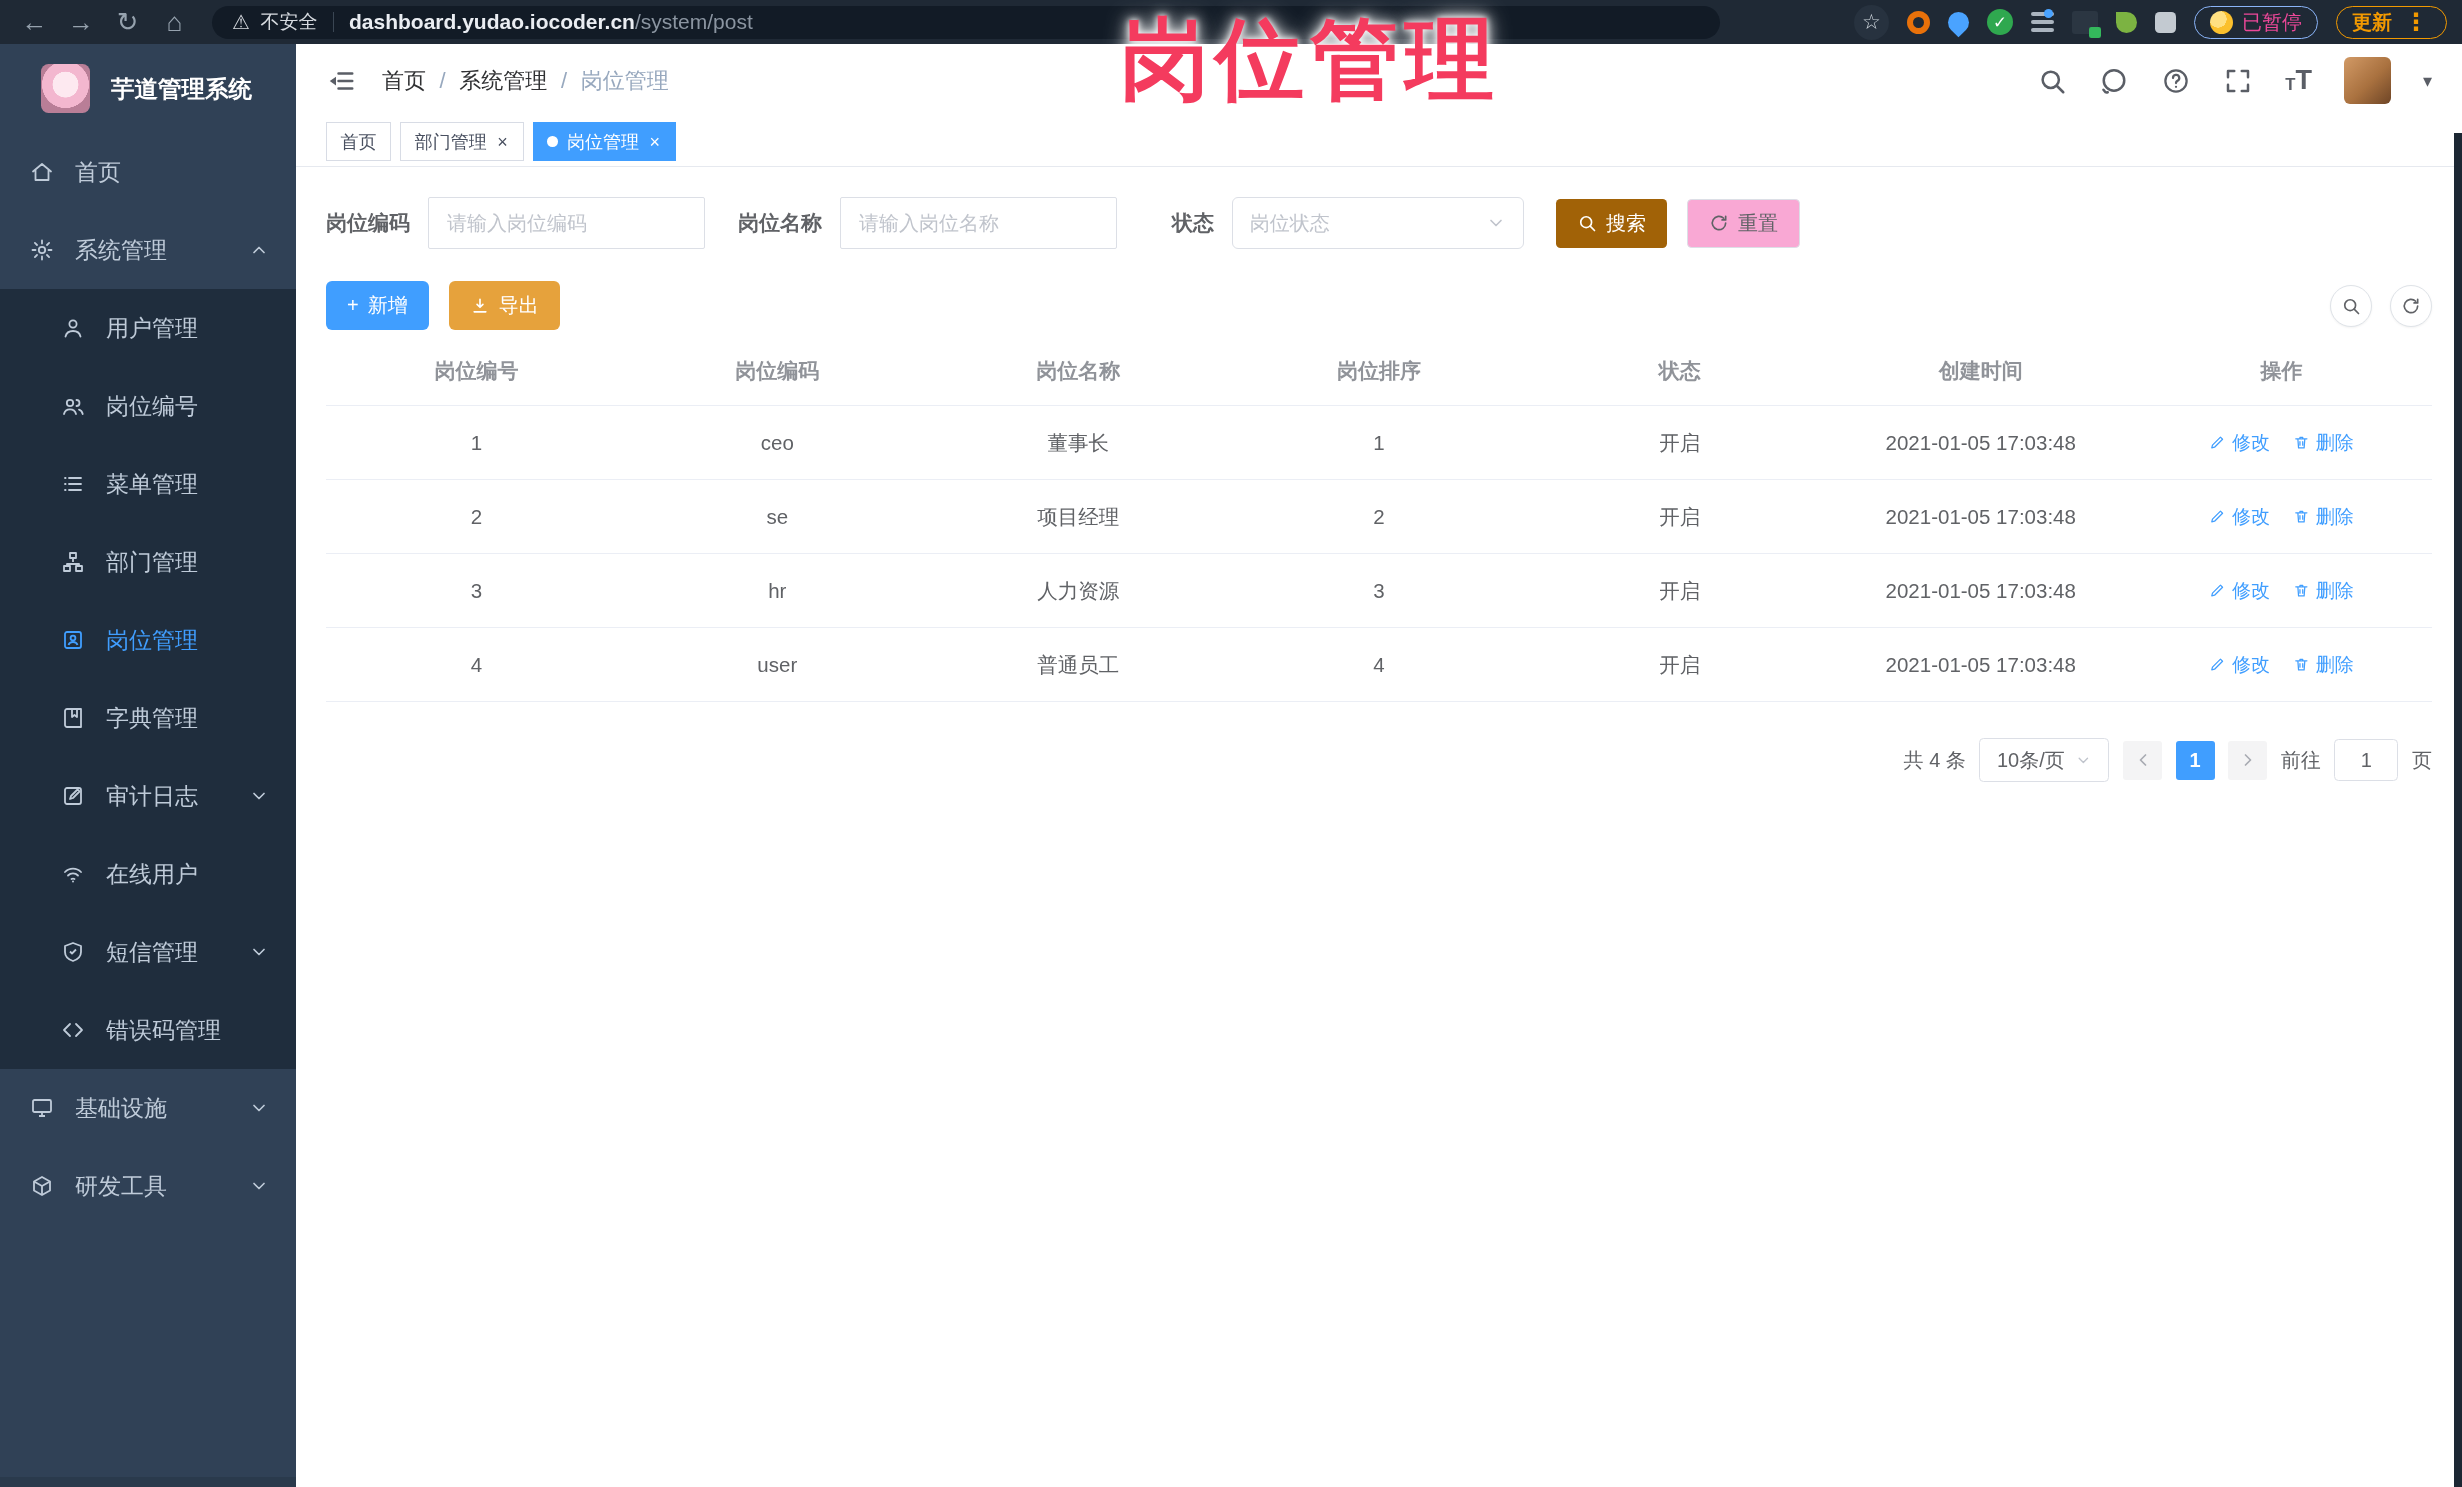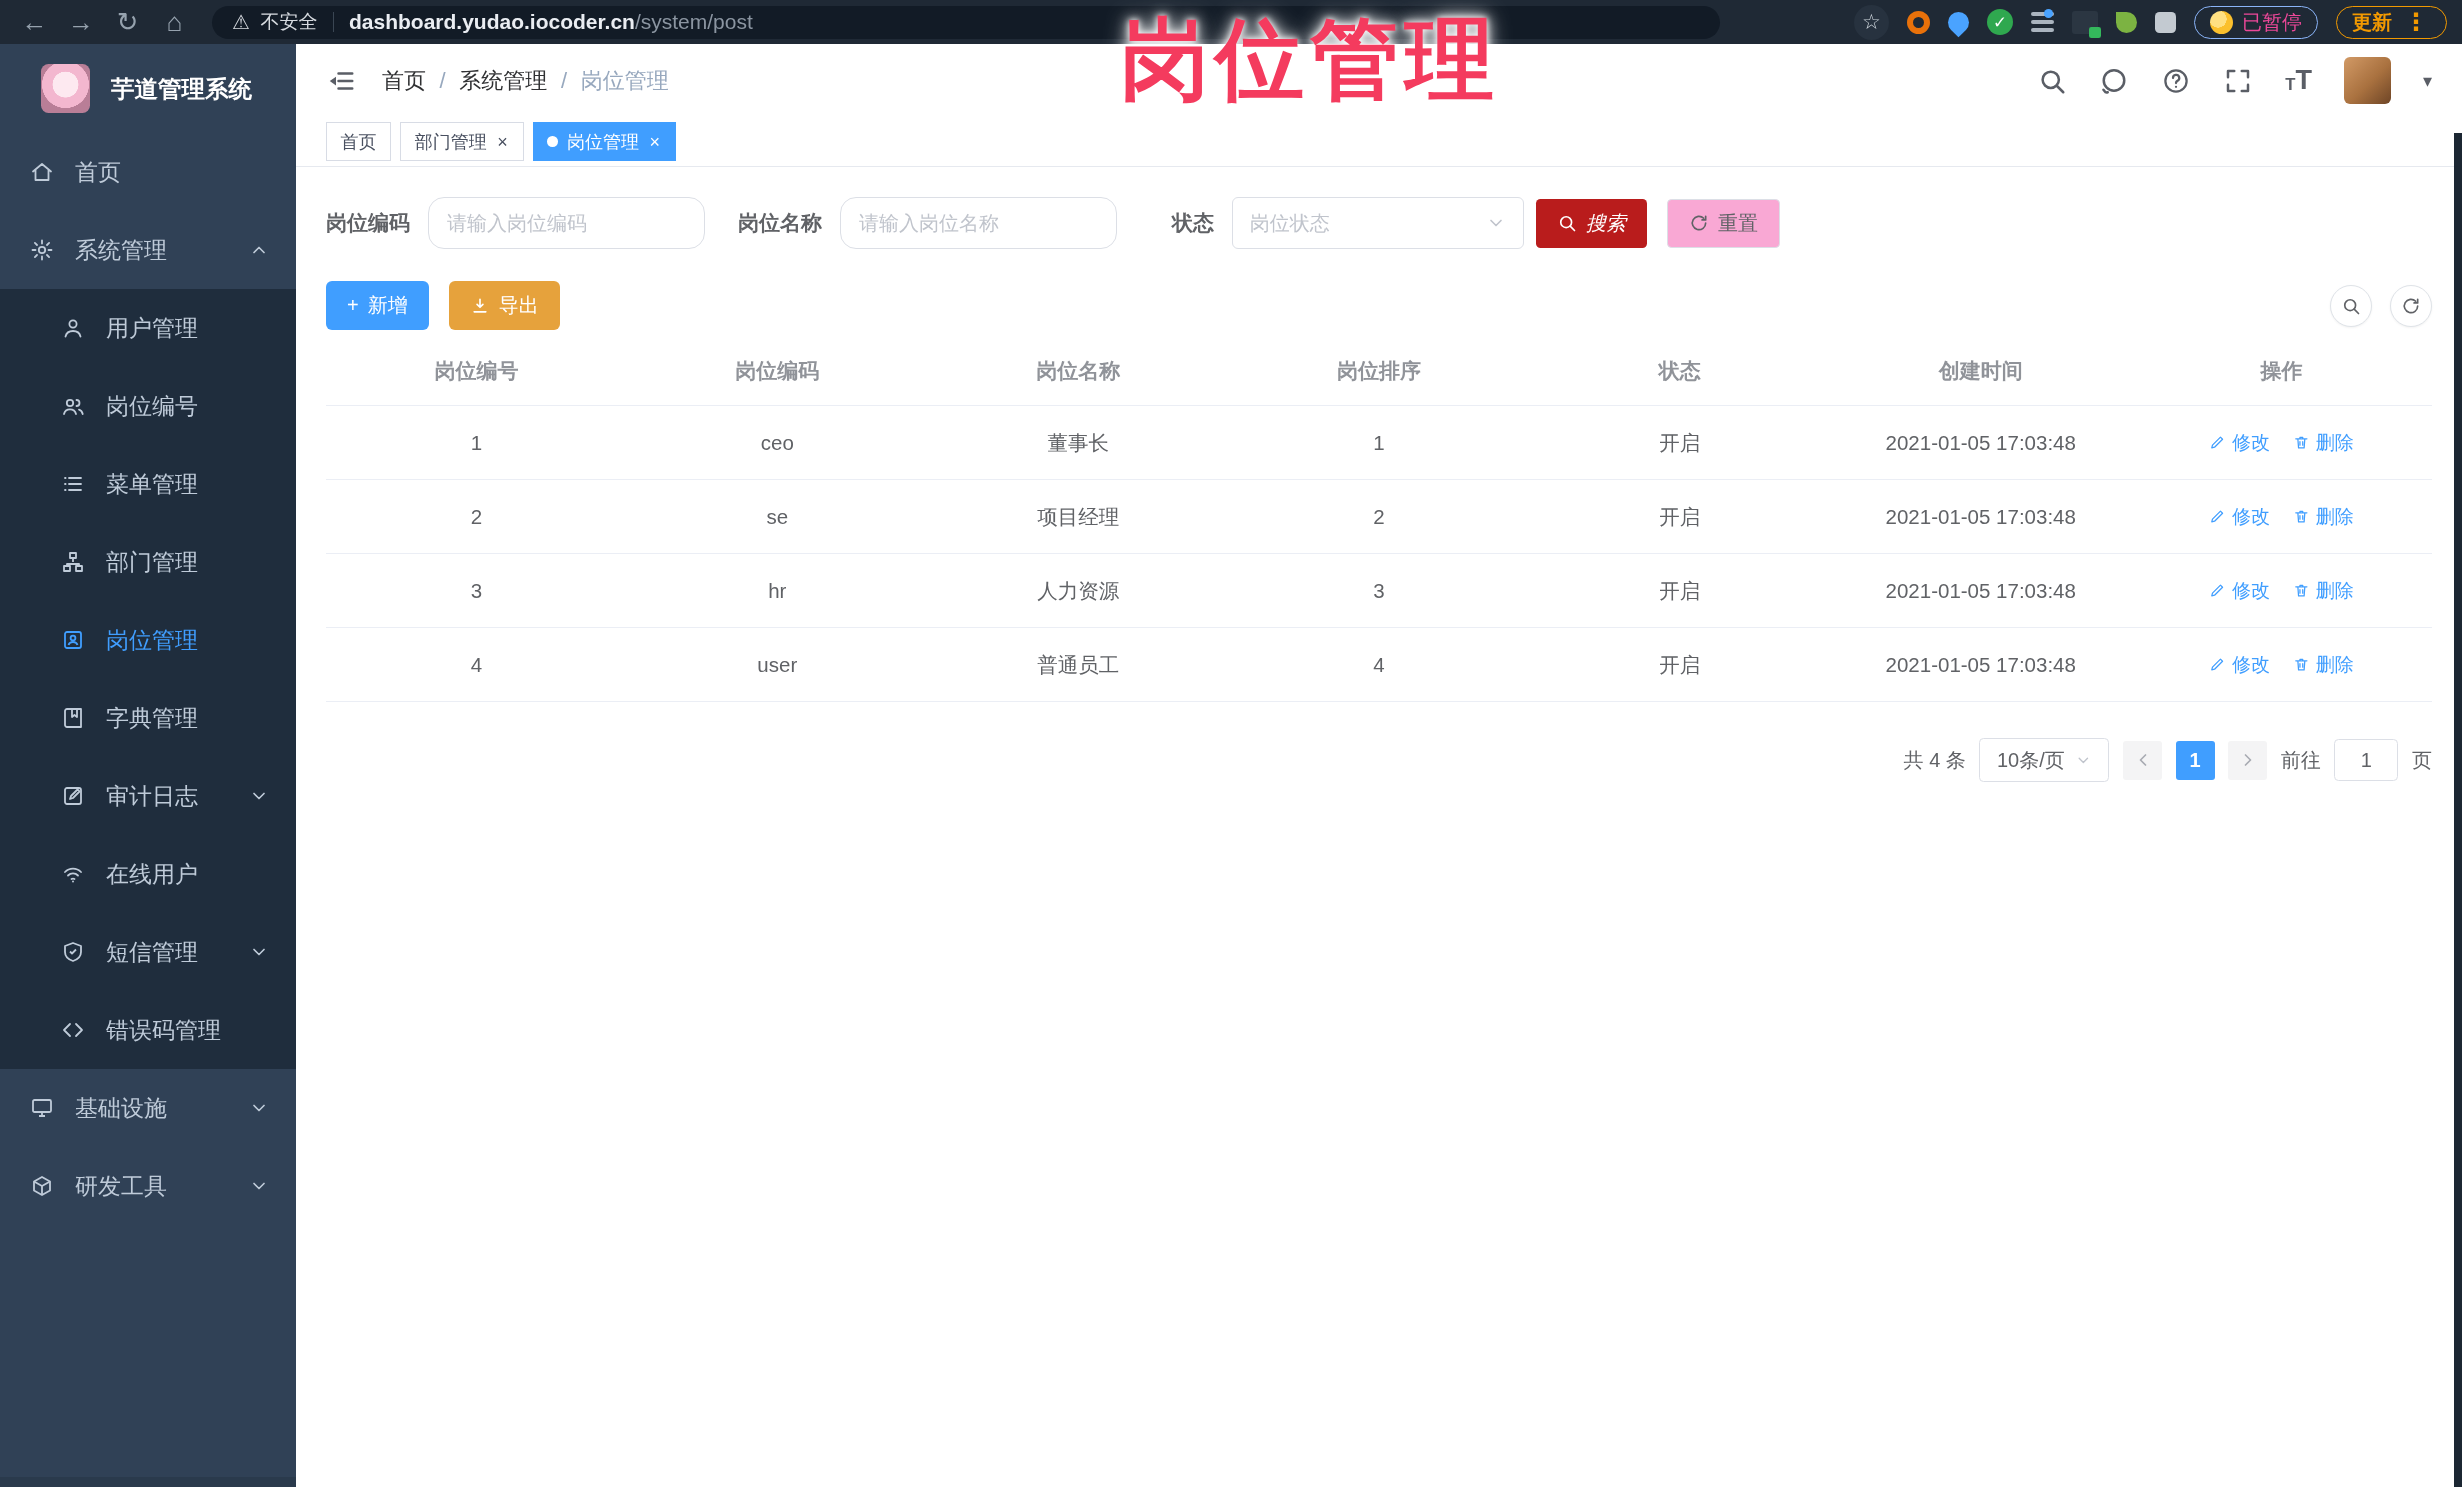--- a/index.html
+++ b/index.html
@@ -86,34 +86,34 @@
     border:0.8px solid #D8DCE5; background:#fff; color:#495060; font-size:18px; cursor:pointer; }
   .tag.active { background:#409EFF; border-color:#409EFF; color:#fff; }
   .tag-dot { width:10.6px; height:10.6px; border-radius:50%; background:#fff; }
   .tag-close { font-size:18px; line-height:1; padding:0 1.5px; cursor:pointer; }
 
   .content { flex:1; padding:30px 30px 0; position:relative; background:#fff; }
 
   
   .filter-row { display:flex; align-items:center; margin-bottom:32px; }
   .f-label { font-size:21px; font-weight:700; color:#606266; margin-right:18px; white-space:nowrap; }
-  .f-input { width:277px; height:52px; border:0.8px solid #DCDFE6; border-radius:16px;
+  .f-input { width:277px; height:52px; border:0.8px solid #DCDFE6; border-radius:2px;
     padding:0 18px; font-size:20px; color:#606266; outline:none;
     font-family:"Liberation Sans","DejaVu Sans",sans-serif; }
   .f-input::placeholder { color:#C0C4CC; }
   .f-gap { width:33px; }
   .f-gap-lg { width:55px; }
   .f-select { width:292px; height:52px; border:0.8px solid #DCDFE6; border-radius:6px;
     display:flex; align-items:center; padding:0 16.7px; color:#C0C4CC; font-size:20px; cursor:pointer; }
   .f-select .chev { color:#C0C4CC; margin-left:auto; }
   .btn { height:49px; border:none; border-radius:4.5px; display:inline-flex; align-items:center;
     justify-content:center; gap:9px; font-size:20px; padding:0 21px; cursor:pointer;
     font-family:"Liberation Sans","DejaVu Sans",sans-serif; }
   .btn .ic { width:20px; height:20px; }
-  .btn-search { background:#b91c1c; color:#fff; margin-left:12px;font-style:italic; }
+  .btn-search { background:#a16207; color:#fff; margin-left:32px; }
   .btn-reset { background:#f9a8d4; border:0.8px solid #DCDFE6; color:#606266; margin-left:20px; }
 
   
   .toolbar-row { display:flex; align-items:center; margin-bottom:27px; }
   .btn-add { background:#409EFF; color:#fff; border-radius:6px; }
   .btn-export { background:#E6A23C; color:#fff; border-radius:6px; margin-left:20px; }
   .tool-right { margin-left:auto; display:flex; gap:18px; }
   .circle-btn { width:42px; height:42px; border-radius:50%; border:0.8px solid #DFE3E8;
     background:#fff; color:#606266; display:flex; align-items:center; justify-content:center;
     cursor:pointer; box-shadow:0 0.8px 2.3px rgba(0,0,0,.06); }

